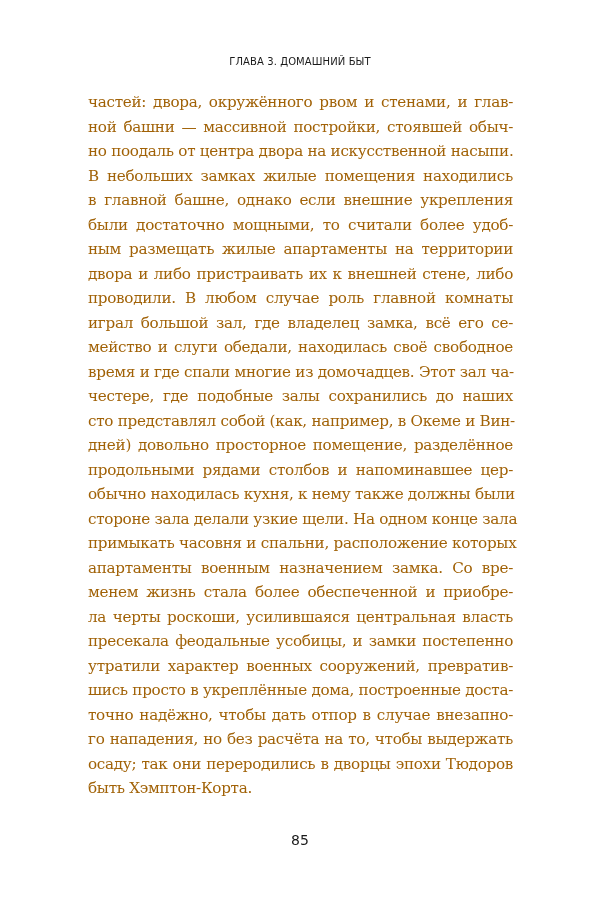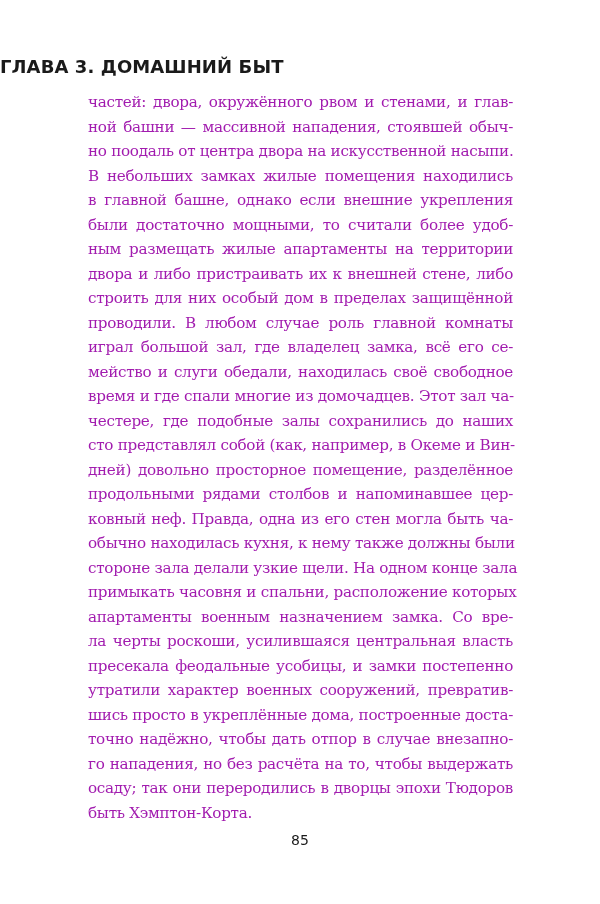--- a/index.html
+++ b/index.html
@@ -1,65 +1,63 @@
 <!DOCTYPE html>
 <html><head>
 <meta charset="utf-8">
 <style>
   html, body { margin:0; padding:0; background:#ffffff; }
   body { width:600px; height:904px; position:relative; overflow:hidden; }
   .header {
-    position:absolute; top:56px; left:0; width:600px; 
-    font-family:"DejaVu Sans", sans-serif; font-size:18px; color:#1a1a1a;
+    position:absolute; top:56px; left:0; width:600px; text-align:center;
+    font-family:"DejaVu Sans", sans-serif; font-size:10px; color:#1a1a1a;
     letter-spacing:0.1px;
-    font-weight:bold;
   }
   .body-text {
     position:absolute; top:90px; left:88px; width:425px;
     font-family:"DejaVu Serif", serif; font-size:15.2px; line-height:24.5px;
-    color:#a21caf; letter-spacing:-0.3px;
+    color:#a16207; letter-spacing:-0.3px;
   }
   .line {
     display:block; text-align:justify; text-align-last:justify;
     white-space:nowrap; overflow:visible; height:24.5px;
   }
   .line.last { text-align-last:left; }
   .page-number {
     position:absolute; top:832px; left:0; width:600px; text-align:center;
     font-family:"DejaVu Sans", sans-serif; font-size:14px; color:#1a1a1a;
   }
 </style>
 </head>
 <body>
 
 <div class="header">ГЛАВА 3. ДОМАШНИЙ БЫТ</div>
 
 <div class="body-text" id="body">
     <span class="line">частей: двора, окружённого рвом и стенами, и глав-</span>
-    <span class="line">ной башни — массивной нападения, стоявшей обыч-</span>
+    <span class="line">ной башни — массивной постройки, стоявшей обыч-</span>
     <span class="line">но поодаль от центра двора на искусственной насыпи.</span>
     <span class="line">В небольших замках жилые помещения находились</span>
     <span class="line">в главной башне, однако если внешние укрепления</span>
     <span class="line">были достаточно мощными, то считали более удоб-</span>
     <span class="line">ным размещать жилые апартаменты на территории</span>
     <span class="line">двора и либо пристраивать их к внешней стене, либо</span>
-    <span class="line">строить для них особый дом в пределах защищённой</span>
     <span class="line">проводили. В любом случае роль главной комнаты</span>
     <span class="line">играл большой зал, где владелец замка, всё его се-</span>
     <span class="line">мейство и слуги обедали, находилась своё свободное</span>
     <span class="line">время и где спали многие из домочадцев. Этот зал ча-</span>
     <span class="line">честере, где подобные залы сохранились до наших</span>
     <span class="line">сто представлял собой (как, например, в Океме и Вин-</span>
     <span class="line">дней) довольно просторное помещение, разделённое</span>
     <span class="line">продольными рядами столбов и напоминавшее цер-</span>
-    <span class="line">ковный неф. Правда, одна из его стен могла быть ча-</span>
     <span class="line">обычно находилась кухня, к нему также должны были</span>
     <span class="line">стороне зала делали узкие щели. На одном конце зала</span>
     <span class="line">примыкать часовня и спальни, расположение которых</span>
     <span class="line">апартаменты военным назначением замка. Со вре-</span>
+    <span class="line">менем жизнь стала более обеспеченной и приобре-</span>
     <span class="line">ла черты роскоши, усилившаяся центральная власть</span>
     <span class="line">пресекала феодальные усобицы, и замки постепенно</span>
     <span class="line">утратили характер военных сооружений, превратив-</span>
     <span class="line">шись просто в укреплённые дома, построенные доста-</span>
     <span class="line">точно надёжно, чтобы дать отпор в случае внезапно-</span>
     <span class="line">го нападения, но без расчёта на то, чтобы выдержать</span>
     <span class="line">осаду; так они переродились в дворцы эпохи Тюдоров</span>
     <span class="line last">быть Хэмптон-Корта.</span>
   </div>
 

